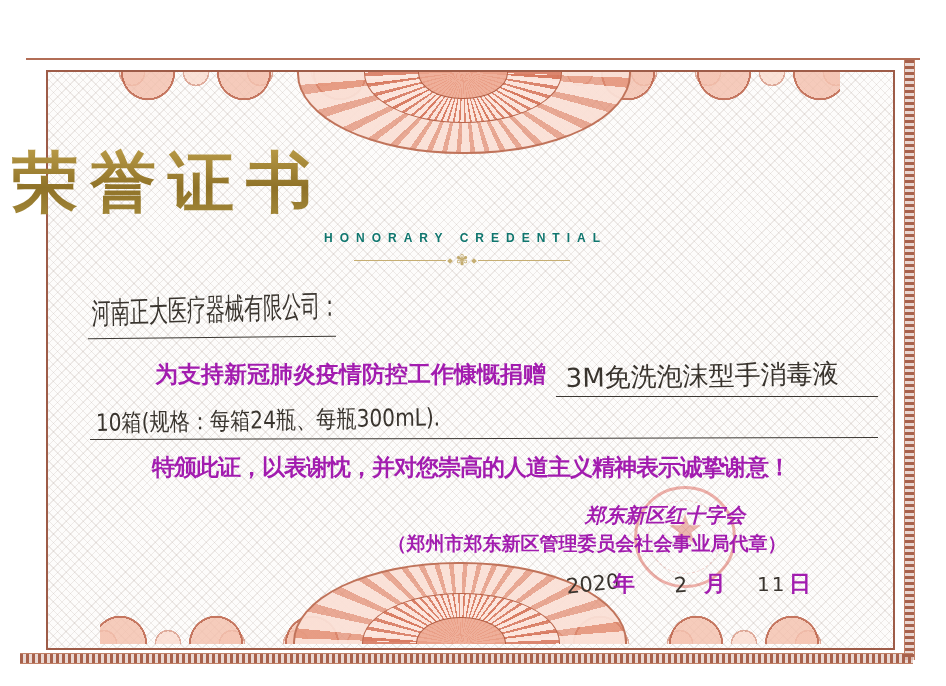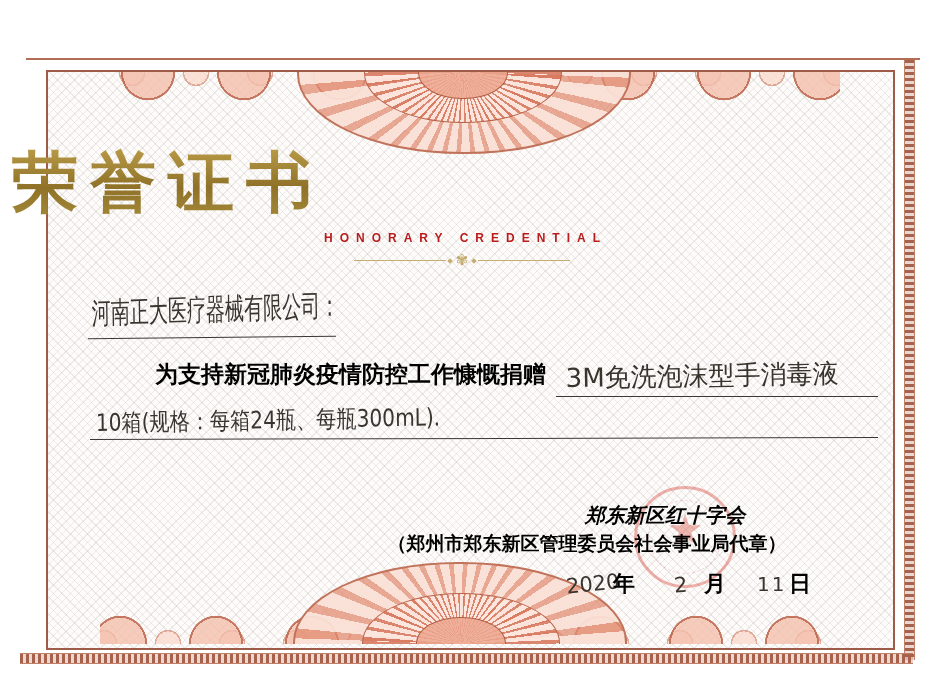--- a/index.html
+++ b/index.html
@@ -53,30 +53,30 @@
         font-size:42px;color:rgba(211,70,55,.38);font-family:"DejaVu Sans",sans-serif;}
 
   
   .title{position:absolute;left:0;top:138px;width:924px;text-align:left;
          font-family:"DejaVu Sans",sans-serif;font-weight:bold;font-size:66px;
          letter-spacing:12px;text-indent:12px;
          background:linear-gradient(180deg,#c2a44e 0%,#8f7228 55%,#a98f3e 100%);
          -webkit-background-clip:text;background-clip:text;color:transparent;}
   .subtitle{position:absolute;left:0;top:231px;width:924px;text-align:center;
          font-family:"Liberation Sans",sans-serif;font-weight:bold;font-size:12px;
-         letter-spacing:7px;text-indent:7px;color:#b91c1c;}
+         letter-spacing:7px;text-indent:7px;color:#0f766e;}
   .flourish{position:absolute;left:0;top:253px;width:924px;display:flex;
          align-items:center;justify-content:center;gap:10px;color:#c3ab6e;}
   .fl-line{width:92px;border-top:1px solid #c6ae72;position:relative;}
   .fl-line::after{content:"";position:absolute;top:-2.5px;width:4px;height:4px;background:#c6ae72;transform:rotate(45deg);}
   .fl-line.left::after{right:-6px;} .fl-line.right::after{left:-6px;}
   .fl-mid{font-size:15px;line-height:1;}
 
   
-  .print{position:absolute;color:#000000;font-weight:bold;font-family:"Liberation Serif",serif;}
+  .print{position:absolute;color:#a21caf;font-weight:bold;font-family:"Liberation Serif",serif;}
   .hw{position:absolute;color:#39342e;font-family:"DejaVu Sans",sans-serif;white-space:nowrap;}
   .uline{position:absolute;height:0;border-top:1.6px solid #3c3833;}
 
   .recipient{left:92px;top:296px;font-size:28px;transform:scale(.68,1.06) rotate(-1.2deg);transform-origin:left bottom;}
   .u-recipient{left:88px;top:337px;width:248px;transform:rotate(-.6deg);}
 
   .body-line{left:155px;top:359px;font-size:23px;}
   .donation{left:566px;top:361px;font-size:26px;transform:rotate(-1deg);transform-origin:left bottom;}
   .u-donation{left:556px;top:396px;width:322px;}
 
@@ -133,20 +133,21 @@
   <div class="hw recipient">河南正大医疗器械有限公司：</div>
   <div class="uline u-recipient"></div>
 
   <div class="print body-line">为支持新冠肺炎疫情防控工作慷慨捐赠</div>
   <div class="hw donation">3M免洗泡沫型手消毒液</div>
   <div class="uline u-donation"></div>
 
   <div class="hw detail">10箱(规格：每箱24瓶、每瓶300mL).</div>
   <div class="uline u-detail"></div>
 
+  <div class="print thanks">特颁此证，以表谢忱，并对您崇高的人道主义精神表示诚挚谢意！</div>
 
   <div class="print issuer">郑东新区红十字会</div>
   <div class="print issuer-note">（郑州市郑东新区管理委员会社会事业局代章）</div>
 
   <div class="hw d-year-v">2020</div>
   <div class="print d-year-l">年</div>
   <div class="hw d-month-v">2</div>
   <div class="print d-month-l">月</div>
   <div class="hw d-day-v">11</div>
   <div class="print d-day-l">日</div>

